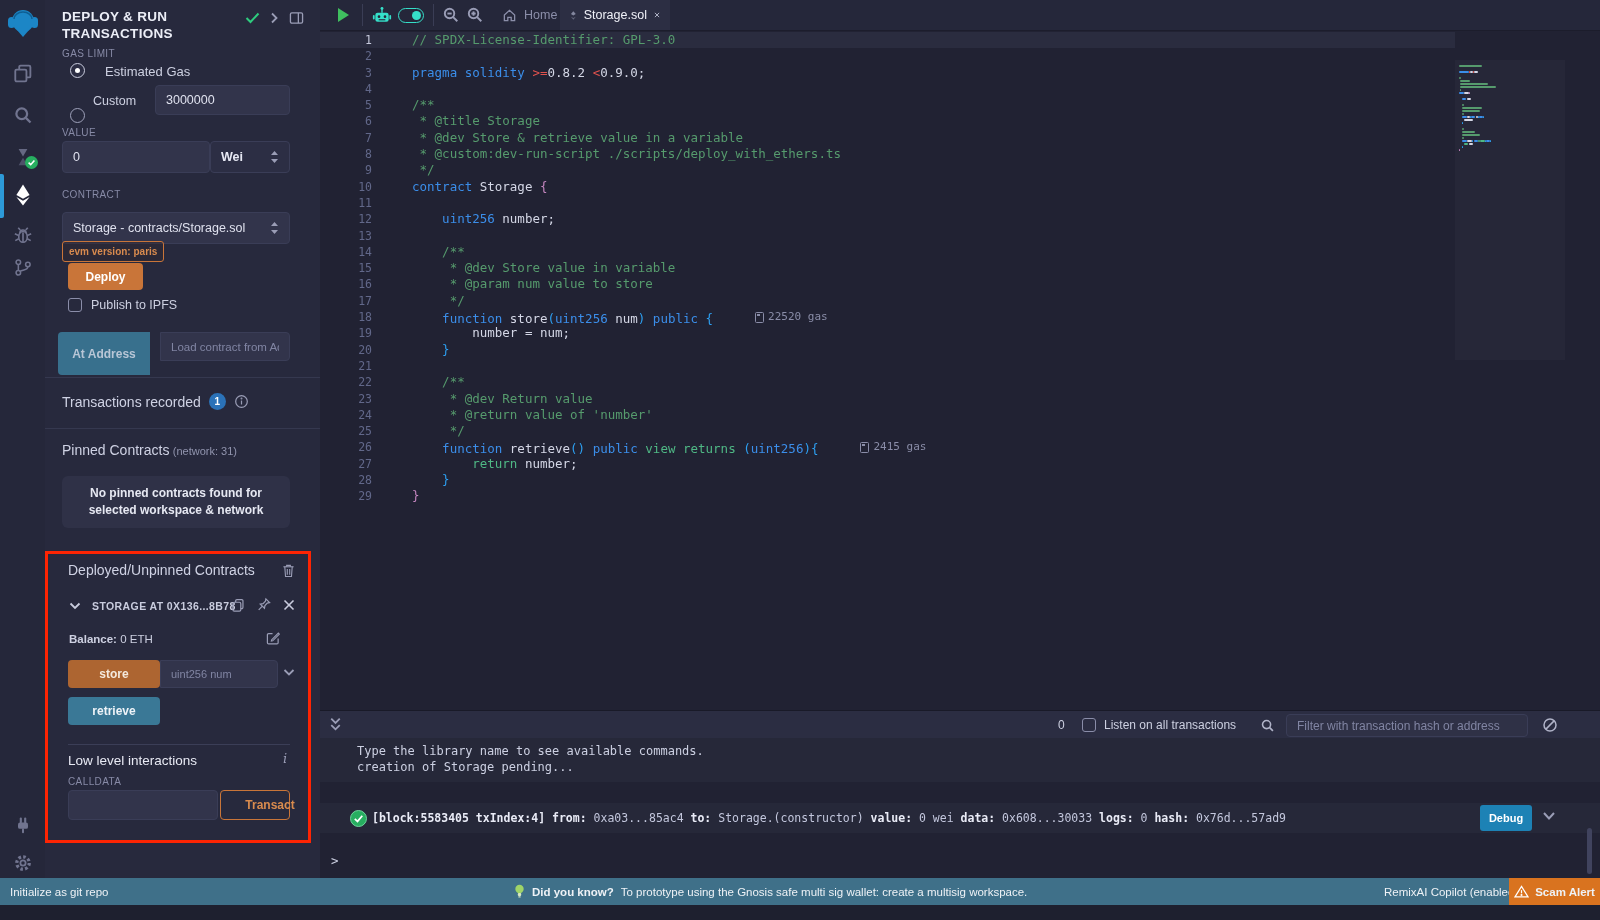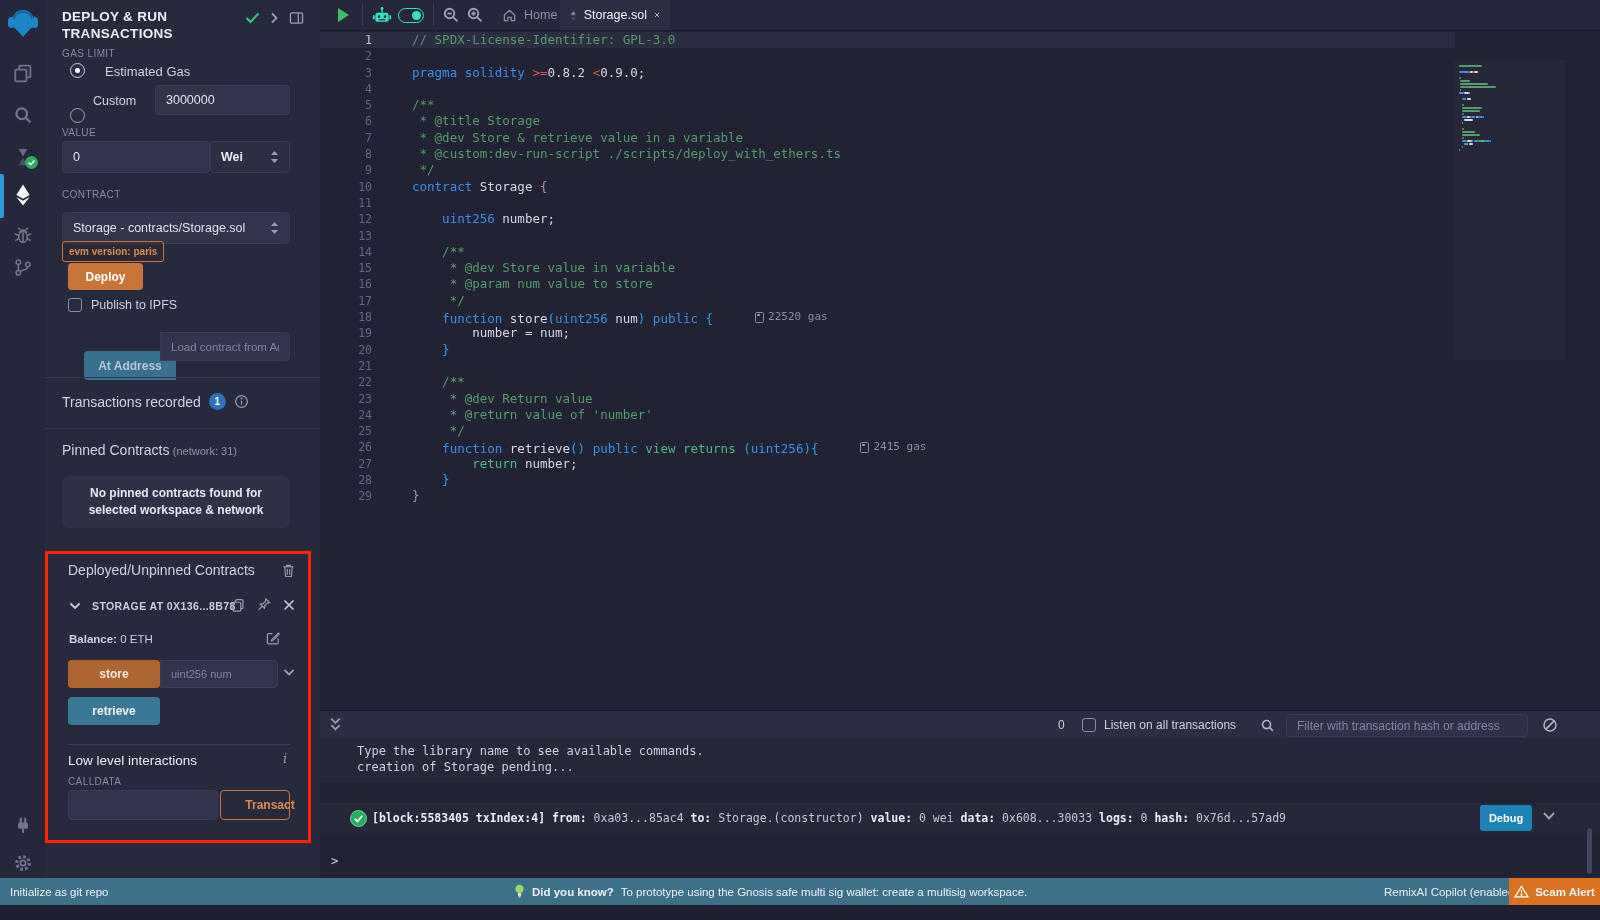--- a/index.html
+++ b/index.html
@@ -206,21 +206,21 @@
       <svg width="9" height="14" viewBox="0 0 9 14" fill="#9a9db6">
           <path d="M4.5 1 L8 5 H1 Z"></path>
           <path d="M4.5 13 L1 9 H8 Z"></path>
         </svg>
     </div>
     <span class="abs evm-badge" style="left:17px;top:241px;">evm version: paris</span>
     <button class="abs btn btn-deploy" style="left:23px;top:263px;width:75px;height:27px;">Deploy</button>
     <div class="abs chk" style="left:23px;top:298px;"></div>
     <div class="abs" style="left:46px;top:298px;font-size:12.5px;color:#cdd0e1;">Publish to IPFS</div>
 
-    <button class="abs btn btn-ataddr" style="left:39px;top:332px;width:92px;height:29px;border-radius:4px 0 0 4px;margin-top:19px;">At Address</button>
+    <button class="abs btn btn-ataddr" style="left:13px;top:332px;width:92px;height:43px;border-radius:4px 0 0 4px;">At Address</button>
     <input class="abs inp" style="left: 115px; top: 332px; width: 130px; height: 29px; border-radius: 0px 4px 4px 0px; font-size: 11.5px;" placeholder="Load contract from Address">
 
     <div class="divider" style="top:377px;"></div>
     <div class="abs sec-title" style="left:17px;top:393px;display:flex;align-items:center;gap:8px;">
       <span>Transactions recorded</span>
       <span class="pill-badge">1</span>
       <span class="icon-btn">
         <svg width="15" height="15" viewBox="0 0 16 16" fill="none" stroke="currentColor" stroke-width="1.3">
             <circle cx="8" cy="8" r="6.2"></circle>
             <line x1="8" y1="7" x2="8" y2="11.2"></line>

